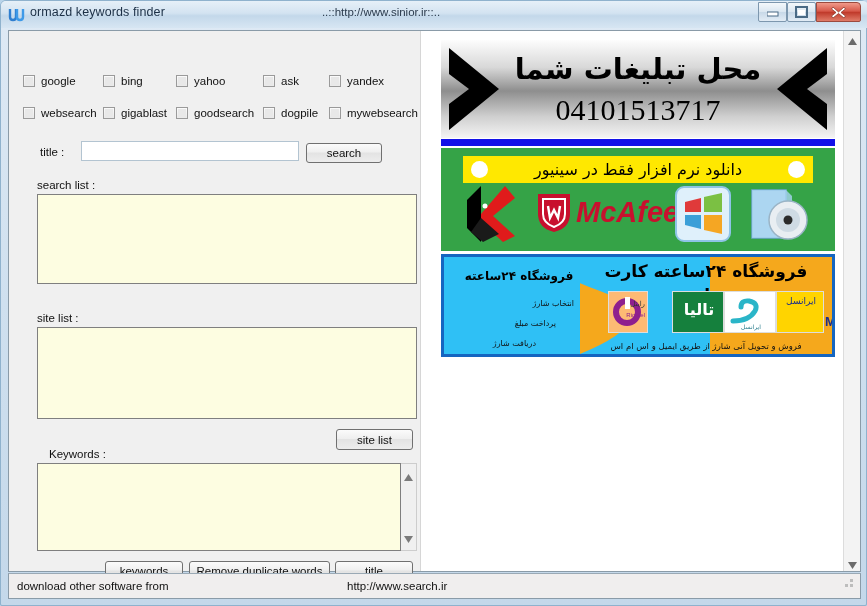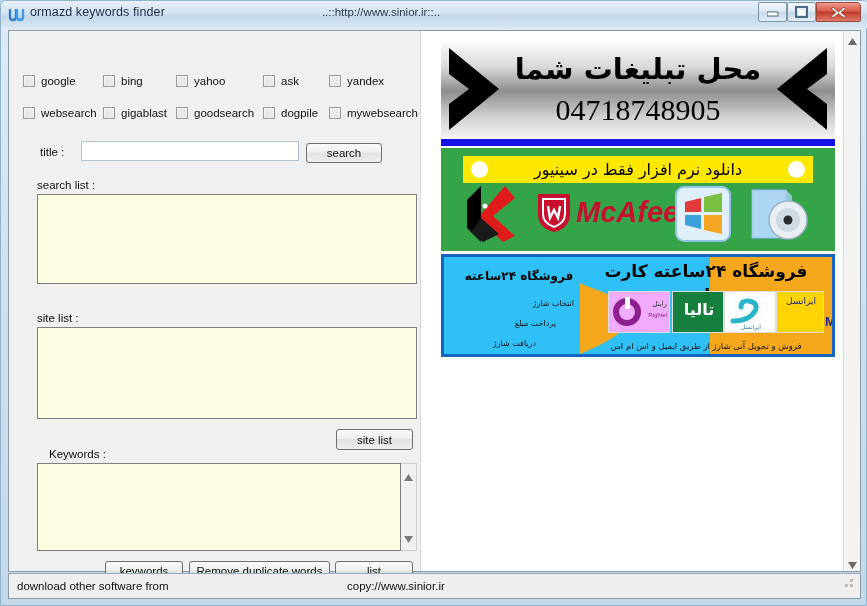--- a/index.html
+++ b/index.html
@@ -351,39 +351,39 @@
         </div>
         <div class="sb-arrow" style="position:absolute; bottom:3px; left:0;">
           <svg width="9" height="7" viewBox="0 0 9 7">
               <path d="M0 0 L9 0 L4.5 7 Z" fill="#7b7b7b"></path>
             </svg>
         </div>
       </div>
 
       <button class="btn" style="left:96px; top:530px; width:78px; height:20px;">keywords</button>
       <button class="btn" style="left:180px; top:530px; width:141px; height:20px;">Remove duplicate words</button>
-      <button class="btn" style="left:326px; top:530px; width:78px; height:20px;">list</button>
+      <button class="btn" style="left:326px; top:530px; width:78px; height:20px;">title</button>
     </div>
 
     <div id="rightpane">
 
       <div class="banner" id="banner1">
         <div class="chev" style="left:6px;">
           <svg width="60" height="86" viewBox="0 0 60 86">
               <path d="M2 2 L52 43 L2 84 L2 58 L22 43 L2 28 Z" fill="#000"></path>
             </svg>
         </div>
         <div class="chev" style="right:6px;">
           <svg width="60" height="86" viewBox="0 0 60 86">
               <path d="M58 2 L8 43 L58 84 L58 58 L38 43 L58 28 Z" fill="#000"></path>
             </svg>
         </div>
         <div class="txt">
           <div class="ar">محل تبلیغات شما</div>
-          <div class="num">04718748905</div>
+          <div class="num">04101513717</div>
         </div>
       </div>
 
       <div id="blue-strip"></div>
 
       <div class="banner" id="banner2">
         <div id="yellowbar">
           <div class="dot" style="left:8px;"></div>
           <div class="dot" style="right:8px;"></div>
           <div class="t2">دانلود نرم افزار فقط در سینیور</div>
@@ -434,21 +434,21 @@
         <div id="b3-orange"></div>
         <svg style="position:absolute; left:96px; top:0;" width="170" height="97" viewBox="0 0 170 97">
           <path d="M0 0 L170 0 L170 97 L40 97 Q130 60 60 34 Q10 16 0 0 Z" fill="#2fc0f5"></path>
         </svg>
         <div id="b3-title">فروشگاه ۲۴ساعته کارت شارژ</div>
         <div id="b3-left-title">فروشگاه ۲۴ساعته</div>
         <div class="b3-step" style="left:0; top:42px; width:130px;">انتخاب شارژ</div>
         <div class="b3-step" style="left:0; top:62px; width:112px;">پرداخت مبلغ</div>
         <div class="b3-step" style="left:0; top:82px; width:92px;">دریافت شارژ</div>
 
-        <div class="carrier" style="left:164px; width:62px; background:#f0abfc;">
+        <div class="carrier" style="left:164px; width:40px; background:#fdba74;">
           <svg width="30" height="30" viewBox="0 0 30 30" style="position:absolute; left:3px; top:5px;">
             <circle cx="15" cy="15" r="11" fill="none" stroke="#8e1f8e" stroke-width="6"></circle>
             <rect x="13" y="0" width="5" height="12" fill="#ffffff"></rect>
           </svg>
           <div style="position:absolute; right:2px; top:8px; font-family:'DejaVu Sans',sans-serif; font-size:7px; color:#333; direction:rtl;">رایتل</div>
           <div style="position:absolute; right:2px; top:20px; font-family:'Liberation Sans',sans-serif; font-size:6px; color:#8e1f8e;">Rightel</div>
         </div>
         <div class="carrier" style="left:228px; width:52px; background:#15803d;">
           <div style="position:absolute; left:0; top:8px; width:52px; text-align:center; direction:rtl;
                       font-family:'DejaVu Sans',sans-serif; font-weight:bold; font-size:16px; color:#ffffff;">تالیا</div>
@@ -480,21 +480,21 @@
       <div class="sb-arrow" style="bottom:0; top:auto;">
         <svg width="9" height="7" viewBox="0 0 9 7" style="margin-top:4px;">
             <path d="M0 0 L9 0 L4.5 7 Z" fill="#6b6b6b"></path>
           </svg>
       </div>
     </div>
   </div>
 
   <div id="statusbar">
     <div id="status-left">download other software from</div>
-    <div id="status-right">copy://www.sinior.ir</div>
+    <div id="status-right">http://www.search.ir</div>
     <div id="grip">
       <svg width="14" height="14" viewBox="0 0 14 14">
         <rect x="8" y="2" width="3" height="3" fill="#bdbdbd"></rect>
         <rect x="3" y="7" width="3" height="3" fill="#bdbdbd"></rect>
         <rect x="8" y="7" width="3" height="3" fill="#bdbdbd"></rect>
       </svg>
     </div>
   </div>
 </div>
 

